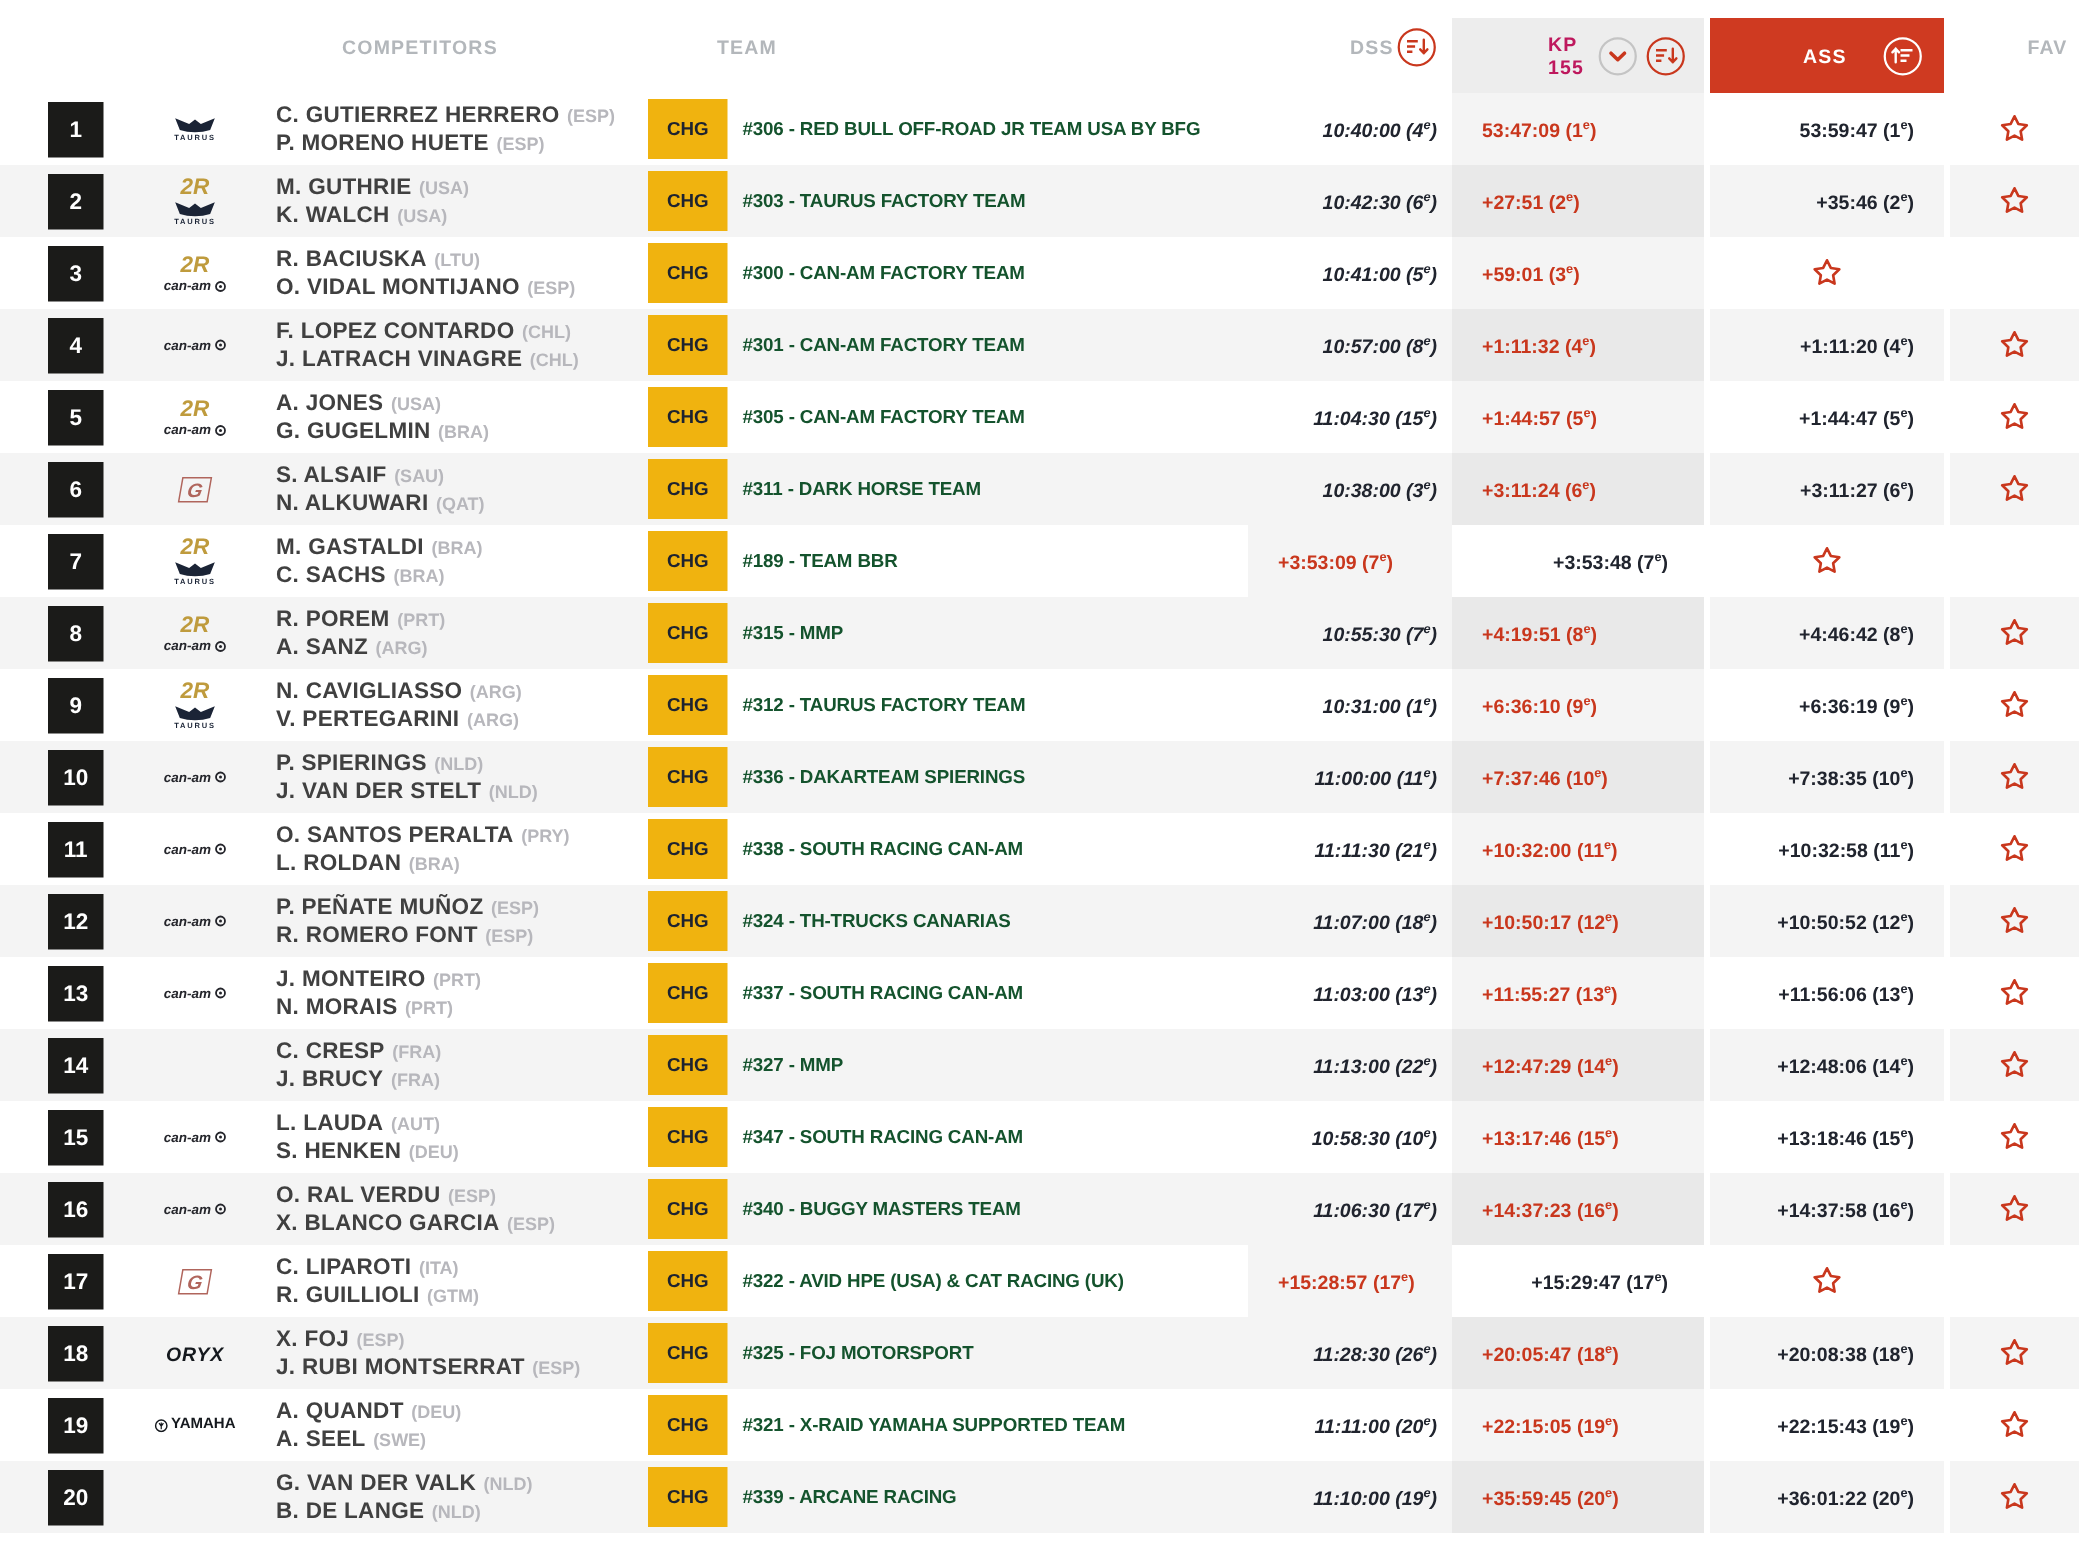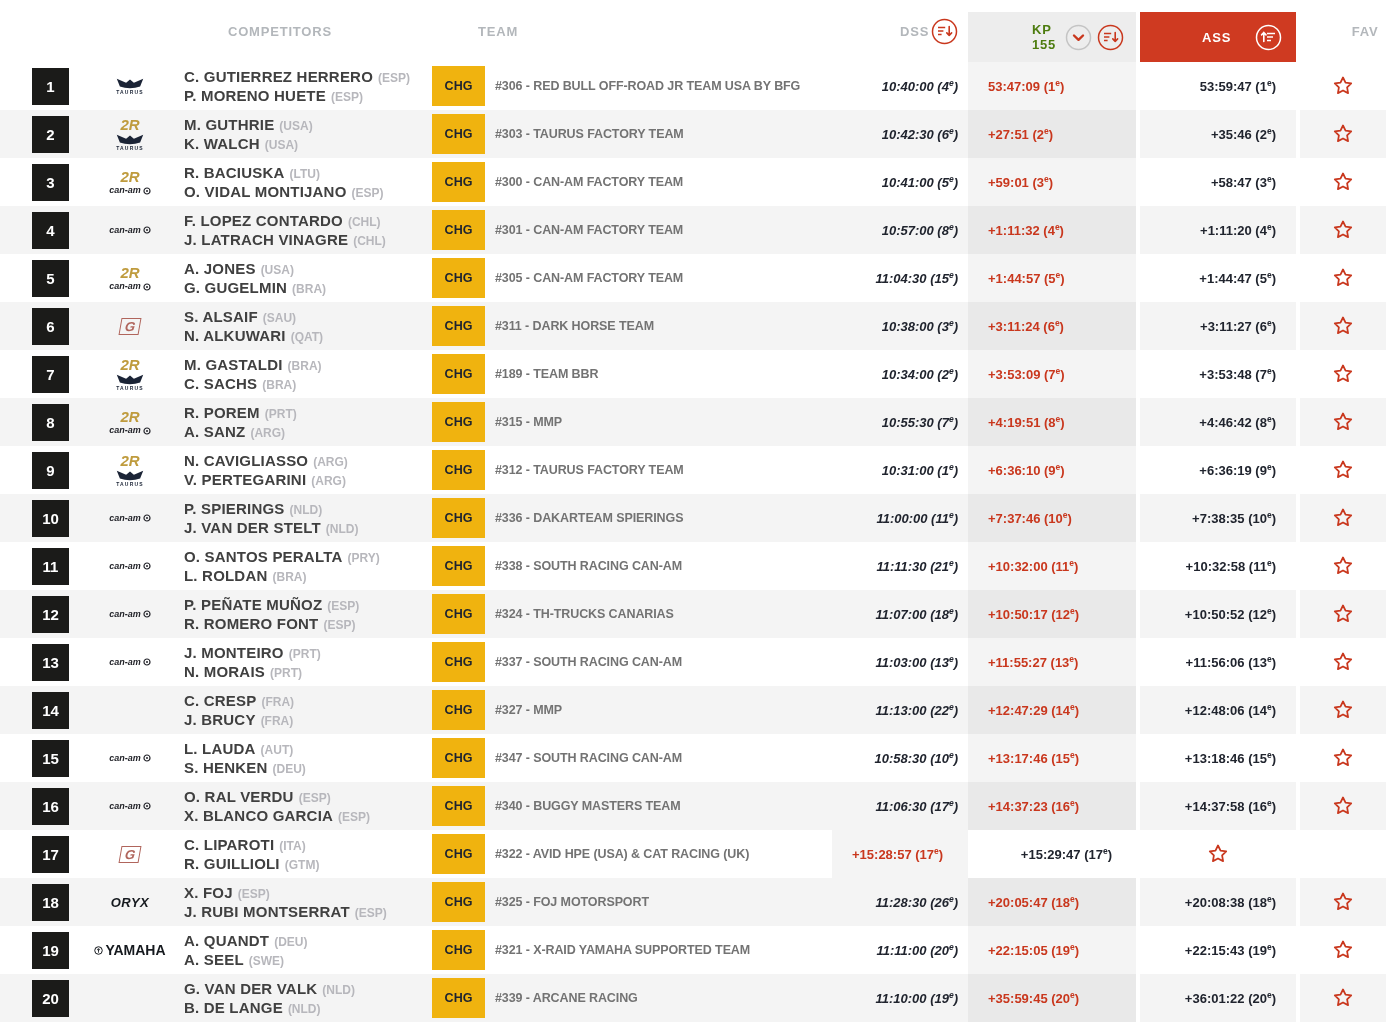--- a/index.html
+++ b/index.html
@@ -10,21 +10,21 @@
   .grid{display:grid;grid-template-columns:80px 100px 252px 400px 136px 168px 164px 86px;}
 
   
   .header-row{height:62px;align-items:center;}
   .h-label{color:#b3b7bb;font-size:13px;font-weight:700;letter-spacing:.8px;margin-left:44px;}
   .h-comp{padding-left:4px;}
   .h-team{padding-left:2px;}
   .h-dss{display:flex;align-items:center;justify-content:space-between;padding-left:24px;padding-right:10px;text-align:right;}
   .kp-head,.ass-head{align-self:end;height:50px;display:flex;align-items:center;}
   .kp-head{background:#ededed;justify-content:space-between;padding:0 12px 0 20px;}
-  .kp-head .h-label{color:#4d7c0f;}
+  .kp-head .h-label{color:#be185d;}
   .kp-icons{display:flex;align-items:center;gap:5px;}
   .ass-head{background:#cf3a21;margin:0 4px;justify-content:space-between;padding:0 14px 0 18px;}
   .ass-head .h-label{color:#ffffff;}
   .h-fav{text-align:center;}
   .icon-circle{display:inline-flex;width:27px;height:27px;}
   .icon-red{color:#c9371d;}
   .icon-white{color:#ffffff;}
   .icon-gray{color:#c4c4c4;}
 
   
@@ -36,29 +36,29 @@
               display:flex;align-items:center;justify-content:center;
               font-size:15px;font-weight:700;}
   .c-logo{justify-content:center;}
   .logo{display:flex;flex-direction:column;align-items:center;line-height:1;}
   .l-2r{color:#bf9b3d;font-weight:700;font-style:italic;font-size:15px;margin-bottom:2px;}
   .l-taurus{color:#1b2436;font-size:5px;font-weight:700;letter-spacing:1.2px;margin-top:1px;}
   .l-canam{color:#24252b;font-size:9px;font-weight:700;font-style:italic;display:flex;align-items:center;gap:2px;}
   .l-g{color:#b0655c;border:1.5px solid #b0655c;font-size:13px;font-weight:700;font-style:italic;
        padding:1px 4px;transform:skewX(-10deg);}
   .l-oryx{color:#15191e;font-size:13px;font-weight:700;font-style:italic;letter-spacing:.5px;}
-  .l-yamaha{color:#15191e;font-size:14px;font-weight:700;display:flex;align-items:center;gap:2px;}
+  .l-yamaha{color:#15191e;font-size:10px;font-weight:700;display:flex;align-items:center;gap:2px;}
   .c-comp{flex-direction:column;align-items:flex-start;justify-content:center;padding-left:4px;gap:2px;}
   .comp-line{display:flex;align-items:baseline;gap:5px;white-space:nowrap;}
   .name{color:#404040;font-size:15px;font-weight:700;letter-spacing:.2px;}
   .nat{color:#b7b7bc;font-size:12px;font-weight:700;}
   .c-team{gap:10px;}
   .chg{background:#f0b30f;color:#1d2330;width:53px;height:40px;display:flex;
        align-items:center;justify-content:center;font-size:12.5px;font-weight:700;flex:0 0 auto;}
-  .team-name{color:#737373;font-size:12.5px;font-weight:700;letter-spacing:-0.1px;white-space:nowrap;}
+  .team-name{color:#14532d;font-size:12.5px;font-weight:700;letter-spacing:-0.1px;white-space:nowrap;}
   .time{font-size:13px;font-weight:700;color:#20242e;white-space:nowrap;}
   .time .ord{font-size:8.5px;vertical-align:super;}
   .c-dss{justify-content:flex-end;padding-right:10px;font-style:italic;}
   .c-kp{background:rgba(0,0,0,0.045);padding-left:20px;}
   .c-kp .time{color:#c9371d;}
   .c-ass{justify-content:flex-end;padding-right:20px;border-left:4px solid #fff;border-right:4px solid #fff;}
   .c-fav{justify-content:center;}
   .star{display:inline-flex;cursor:pointer;color:#c9371d;}
 </style>
 </head>
@@ -232,23 +232,20 @@
     <div class="cell c-team">
       <span class="chg">CHG</span>
       <span class="team-name">#300 - CAN-AM FACTORY TEAM</span>
     </div>
     <div class="cell c-dss">
       <span class="time"><span>10:41:00</span> <span>(5<sup class="ord">e</sup>)</span></span>
     </div>
     <div class="cell c-kp">
       <span class="time"><span>+59:01</span> <span>(3<sup class="ord">e</sup>)</span></span>
     </div>
-    <div class="cell c-ass">
-      <span class="time"><span>+58:47</span> <span>(3<sup class="ord">e</sup>)</span></span>
-    </div>
     <div class="cell c-fav">
       <span class="star">
         <svg viewBox="0 0 26 26" width="24" height="24">
               <path d="M13 3.8l2.75 5.55 6.15.9-4.45 4.33 1.05 6.12L13 17.8l-5.5 2.9 1.05-6.12L4.1 10.25l6.15-.9z" fill="none" stroke="currentColor" stroke-width="1.9" stroke-linejoin="round"></path>
             </svg>
       </span>
     </div>
   </div>
       <div class="grid row alt">
     <div class="cell c-rank">
@@ -405,23 +402,20 @@
       </div>
       <div class="comp-line">
         <span class="name">C. SACHS</span>
         <span class="nat">(BRA)</span>
       </div>
     </div>
     <div class="cell c-team">
       <span class="chg">CHG</span>
       <span class="team-name">#189 - TEAM BBR</span>
     </div>
-    <div class="cell c-dss">
-      <span class="time"><span>10:34:00</span> <span>(2<sup class="ord">e</sup>)</span></span>
-    </div>
     <div class="cell c-kp">
       <span class="time"><span>+3:53:09</span> <span>(7<sup class="ord">e</sup>)</span></span>
     </div>
     <div class="cell c-ass">
       <span class="time"><span>+3:53:48</span> <span>(7<sup class="ord">e</sup>)</span></span>
     </div>
     <div class="cell c-fav">
       <span class="star">
         <svg viewBox="0 0 26 26" width="24" height="24">
               <path d="M13 3.8l2.75 5.55 6.15.9-4.45 4.33 1.05 6.12L13 17.8l-5.5 2.9 1.05-6.12L4.1 10.25l6.15-.9z" fill="none" stroke="currentColor" stroke-width="1.9" stroke-linejoin="round"></path>

